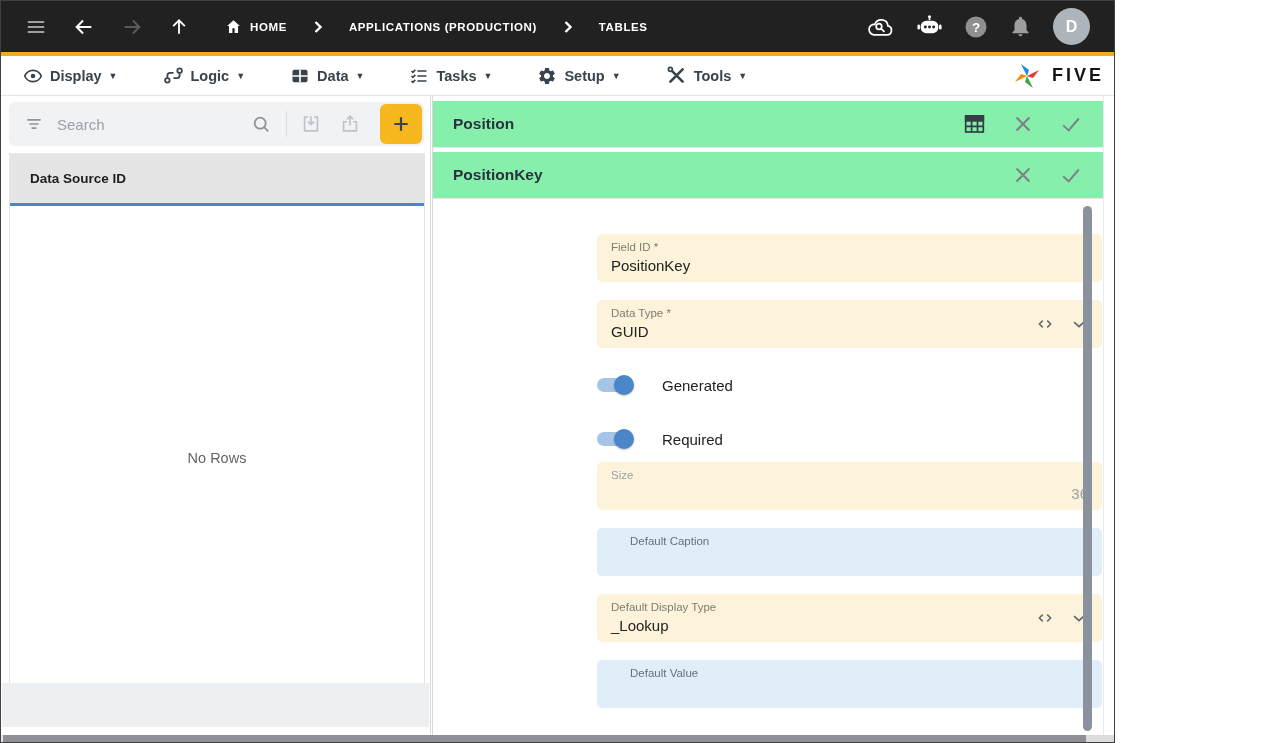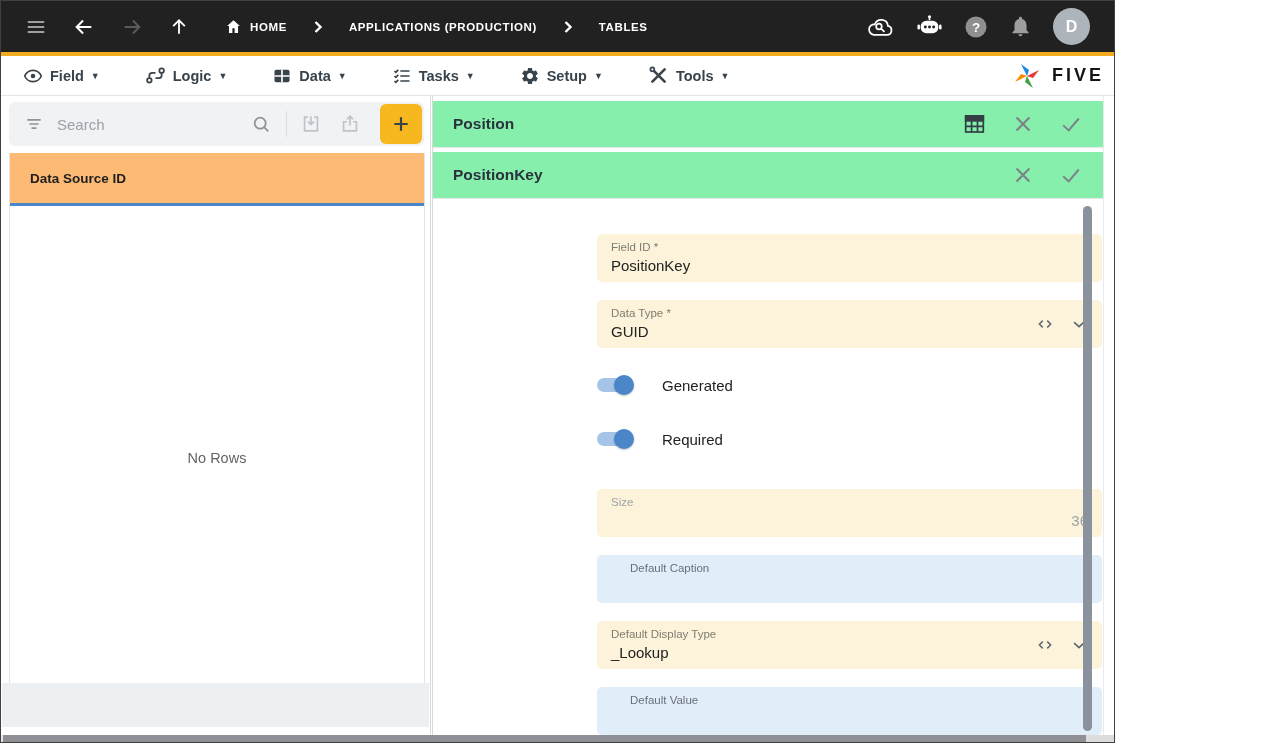--- a/index.html
+++ b/index.html
@@ -46,21 +46,21 @@
                   font-size:15px; color:#333; font-family:"Liberation Sans",sans-serif; min-width:0; }
   .search-input::placeholder { color:#9aa1a8; }
   .search-ic { color:#8d949b; display:flex; margin-right:14px; cursor:pointer; }
   .tb-divider { width:1px; height:26px; background:#d9dde0; margin-right:13px; }
   .io-btn { color:#bdc3c9; display:flex; margin-right:17px; cursor:pointer; }
   .add-btn { width:42px; height:40px; margin-right:2px; margin-left:2px; border-radius:6px;
              background:#F6B71F; display:flex; align-items:center; justify-content:center;
              cursor:pointer; color:#39434c; flex:none; }
   .grid-card { position:absolute; top:57px; left:8px; right:5px; bottom:50px;
                background:#fff; border-left:1px solid #e3e6e9; border-right:1px solid #e3e6e9; }
-  .grid-header { height:50px; background:#fdba74; display:flex; align-items:center;
+  .grid-header { height:50px; background:#e5e5e5; display:flex; align-items:center;
                  padding-left:20px; font-size:13.5px; font-weight:700; color:#1e1e1e; cursor:pointer; }
   .grid-underline { height:3px; background:#4A86C8; }
   .no-rows { position:absolute; top:297px; left:0; right:0; text-align:center;
              font-size:14.5px; color:#636363; }
   .lp-footer { position:absolute; left:1px; right:1px; bottom:7px; height:44px; background:#ecf0f2; }
 
   
   .rightpanel { position:absolute; top:95px; left:431px; right:10px; bottom:7px;
                 background:#fff; border-left:1px solid #d7dadd; border-right:1px solid #e8eaec; }
   .panel-hdr { position:relative; display:flex; align-items:center;
@@ -84,21 +84,21 @@
   .fvalue { font-size:15px; color:#222; margin-top:4px; }
   .field.disabled { cursor:default; }
   .field.disabled .flabel { color:#9ba2a7; }
   .field.disabled .fvalue { color:#9ba2a7; text-align:right; }
   .select-icons { position:absolute; right:14px; top:0; height:48px; display:flex;
                   align-items:center; gap:15px; color:#5d6770; }
   .sel-ic { display:flex; cursor:pointer; }
 
   .toggle-row { display:flex; align-items:center; height:24px; cursor:pointer; }
   .tr-generated { margin-top:25px; }
-  .tr-required { margin-top:30px; margin-bottom:38px; }
+  .tr-required { margin-top:30px; margin-bottom:11px; }
   .tg { position:relative; width:37px; height:24px; flex:none; }
   .tg-track { position:absolute; left:0; top:5px; width:34px; height:14px;
               border-radius:7px; background:#A5C4E9; }
   .tg-knob { position:absolute; right:0; top:2px; width:20px; height:20px; border-radius:50%;
              background:#4A86C8; box-shadow:0 1px 2px rgba(0,0,0,.25); }
   .tlabel { margin-left:28px; font-size:15px; color:#222; }
 
   
   .vscroll-thumb { position:absolute; top:110px; bottom:4px; right:11px; width:9px;
                    border-radius:5px; background:#89929d; cursor:grab; }
@@ -201,21 +201,21 @@
   <div class="accent-line"></div>
 
   <div class="menubar">
     <div class="menu-item">
       <span style="display:flex">
         <svg width="20" height="20" viewBox="0 0 24 24">
             <path d="M12 5.2C6.4 5.2 3 9.7 2 12c1 2.3 4.4 6.8 10 6.8S21 14.3 22 12c-1-2.3-4.4-6.8-10-6.8z" fill="none" stroke="currentColor" stroke-width="2"></path>
             <circle cx="12" cy="12" r="2.7" fill="currentColor"></circle>
           </svg>
       </span>
-      <span>Field</span>
+      <span>Display</span>
       <span class="caret">▼</span>
     </div>
     <div class="menu-item">
       <span style="display:flex">
         <svg width="21" height="21" viewBox="0 0 24 24" fill="none" stroke="currentColor" stroke-width="2">
             <circle cx="5" cy="17.5" r="2.6"></circle>
             <circle cx="19" cy="6.5" r="2.6"></circle>
             <path d="M5 14.5V12c0-2 1.3-3 3.2-3H12M19 9.5V12c0 2-1.3 3-3.2 3H12"></path>
           </svg>
       </span>

